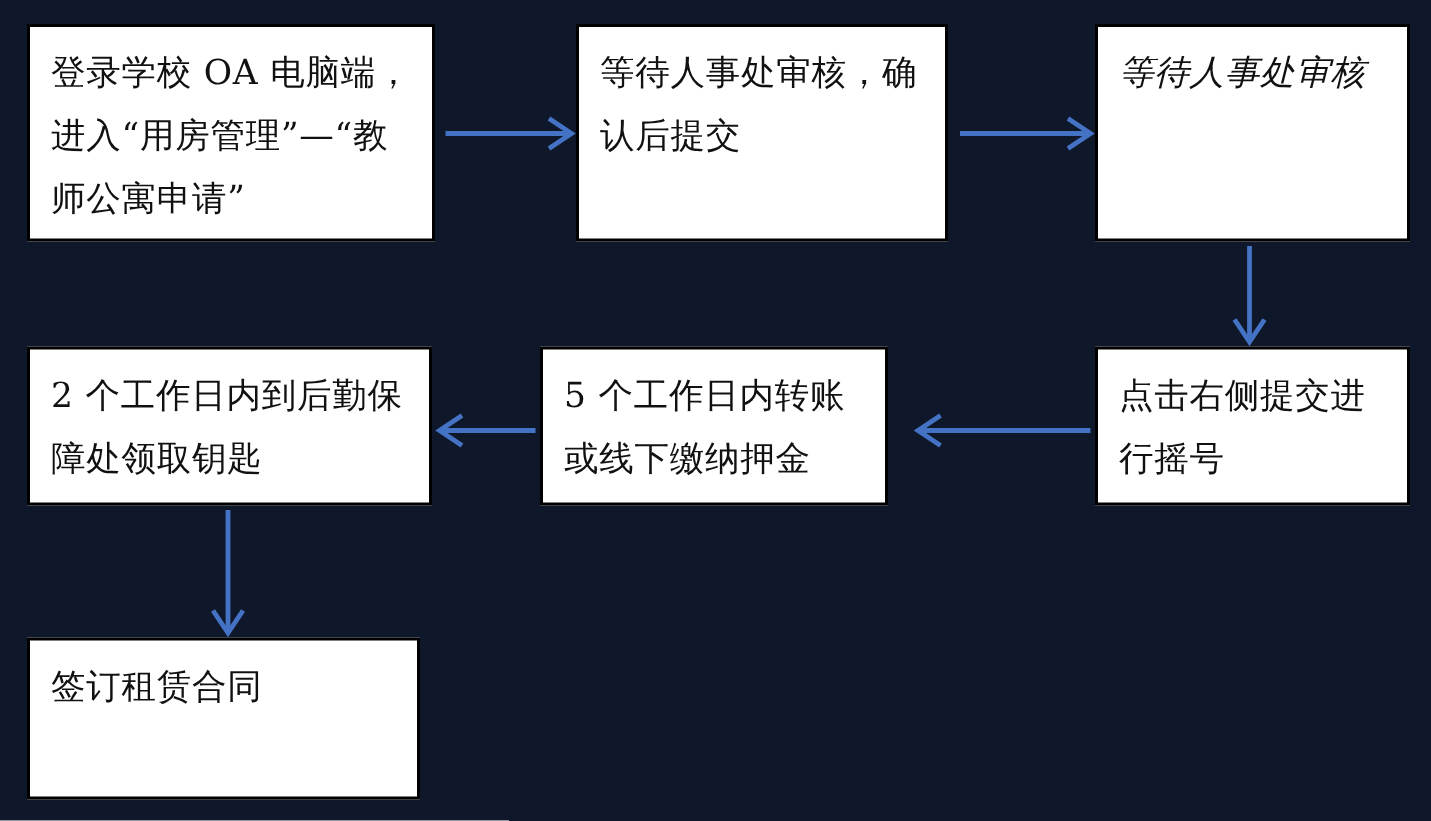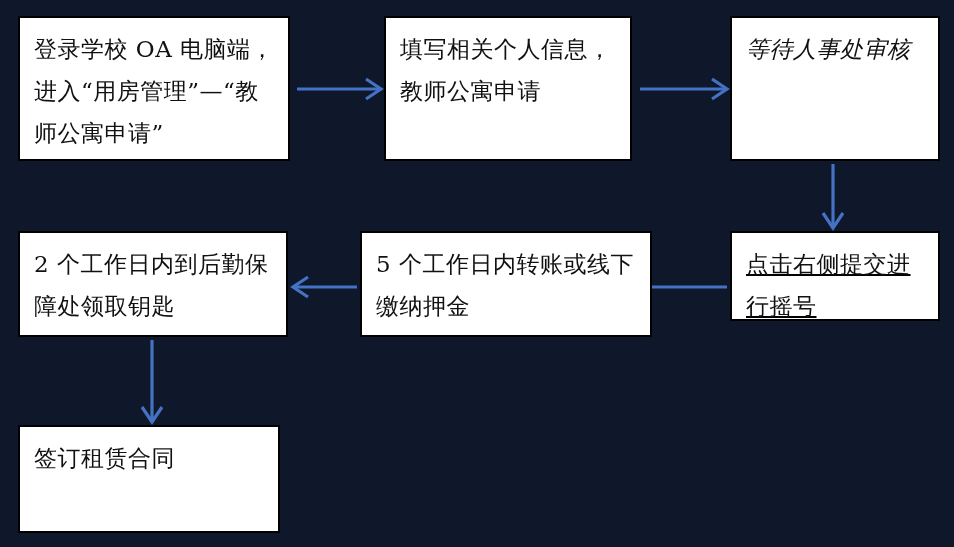--- a/index.html
+++ b/index.html
@@ -78,29 +78,29 @@
           <polyline points="142,407 152,422 162,407" fill="none" stroke="#4472c4" stroke-width="3.2" stroke-linecap="butt" stroke-linejoin="miter"></polyline>
         </g>
       </g>
   </svg>
 
   <div id="nodes-layer">
       <div class="node" style="left: 18px; top: 16px; width: 272px; height: 145px; border-color: rgb(0, 0, 0); background: rgb(255, 255, 255);">
         <span class="node-text" style="color: rgb(17, 17, 17);">登录学校 OA 电脑端，进入“用房管理”—“教师公寓申请”</span>
       </div>
       <div class="node" style="left: 384px; top: 16px; width: 248px; height: 145px; border-color: rgb(0, 0, 0); background: rgb(255, 255, 255);">
-        <span class="node-text" style="color: rgb(17, 17, 17);">填写相关个人信息，教师公寓申请</span>
+        <span class="node-text" style="color: rgb(17, 17, 17);">等待人事处审核，确认后提交</span>
       </div>
       <div class="node" style="left: 730px; top: 16px; width: 210px; height: 145px; border-color: rgb(0, 0, 0); background: rgb(255, 255, 255);">
         <span class="node-text" style="color: rgb(17, 17, 17); font-style: italic;">等待人事处审核</span>
       </div>
-      <div class="node" style="left: 730px; top: 231px; width: 210px; height: 90px; border-color: rgb(0, 0, 0); background: rgb(255, 255, 255); text-decoration: underline;">
+      <div class="node" style="left: 730px; top: 231px; width: 210px; height: 106px; border-color: rgb(0, 0, 0); background: rgb(255, 255, 255);">
         <span class="node-text" style="color: rgb(17, 17, 17);">点击右侧提交进行摇号</span>
       </div>
-      <div class="node" style="left: 360px; top: 231px; width: 292px; height: 106px; border-color: rgb(0, 0, 0); background: rgb(255, 255, 255);">
+      <div class="node" style="left: 360px; top: 231px; width: 232px; height: 106px; border-color: rgb(0, 0, 0); background: rgb(255, 255, 255);">
         <span class="node-text" style="color: rgb(17, 17, 17);">5 个工作日内转账或线下缴纳押金</span>
       </div>
       <div class="node" style="left: 18px; top: 231px; width: 270px; height: 106px; border-color: rgb(0, 0, 0); background: rgb(255, 255, 255);">
         <span class="node-text" style="color: rgb(17, 17, 17);">2 个工作日内到后勤保障处领取钥匙</span>
       </div>
       <div class="node" style="left: 18px; top: 425px; width: 262px; height: 108px; border-color: rgb(0, 0, 0); background: rgb(255, 255, 255);">
         <span class="node-text" style="color: rgb(17, 17, 17);">签订租赁合同</span>
       </div>
     </div>
 

